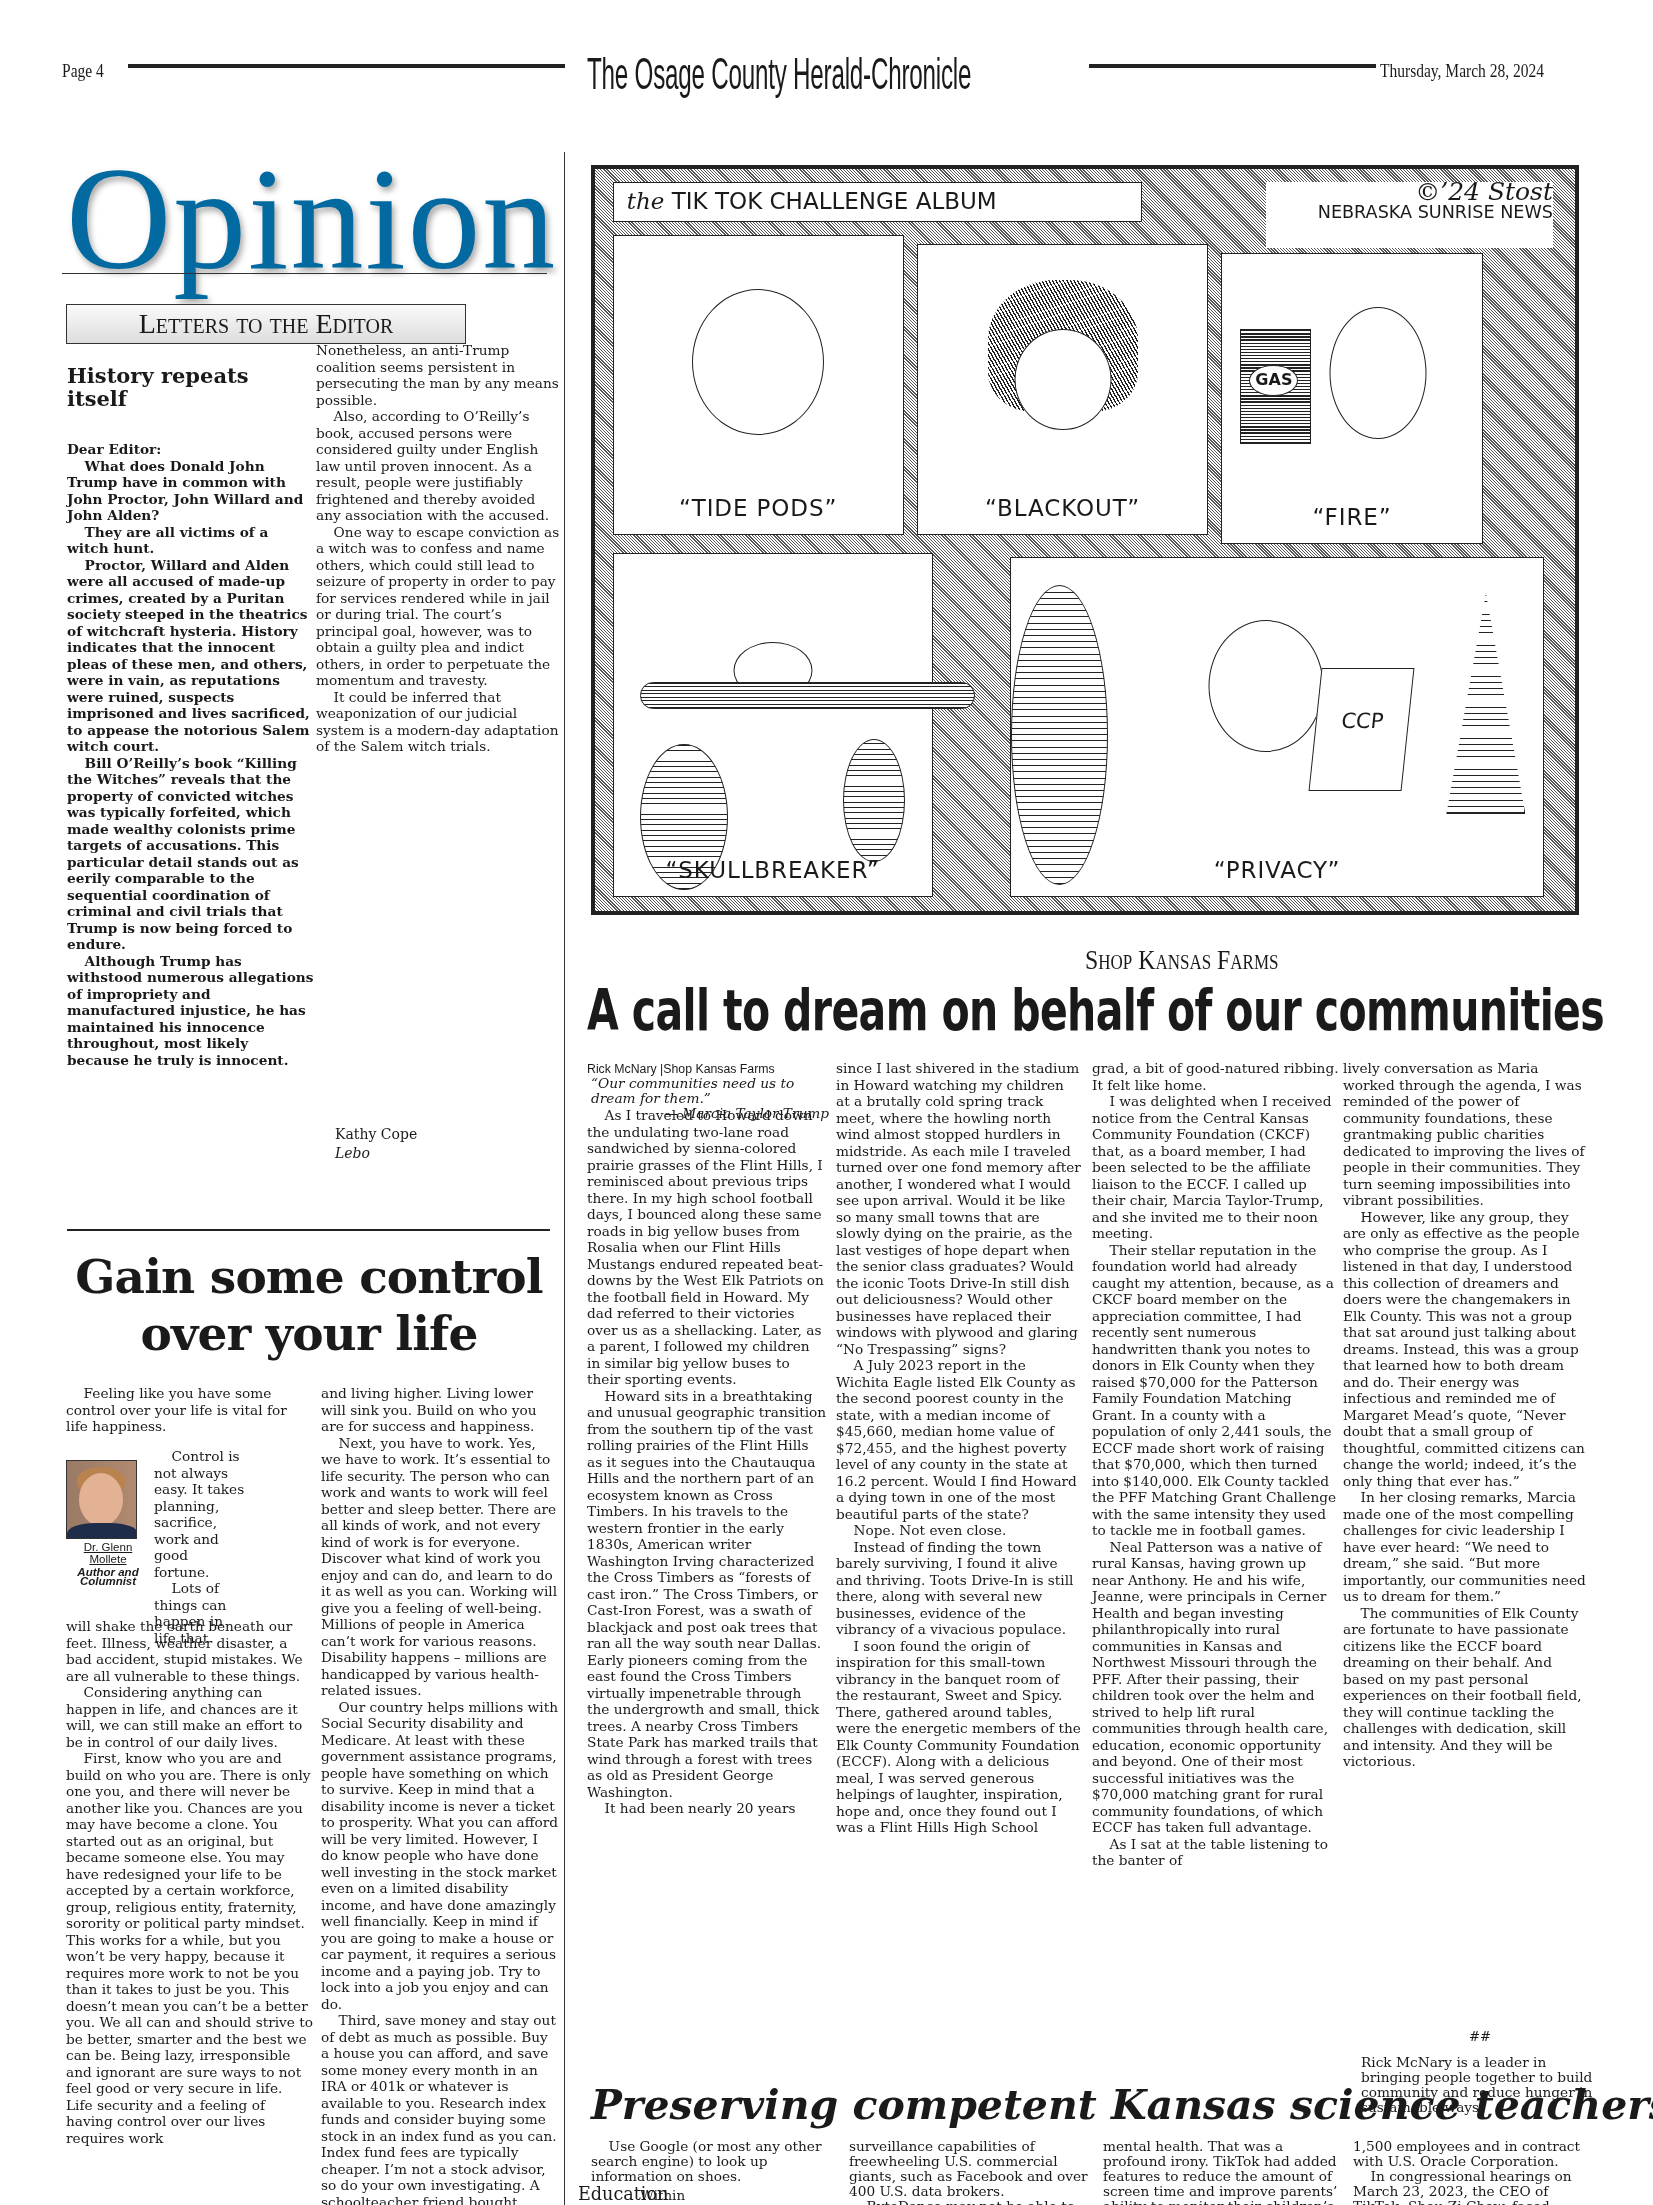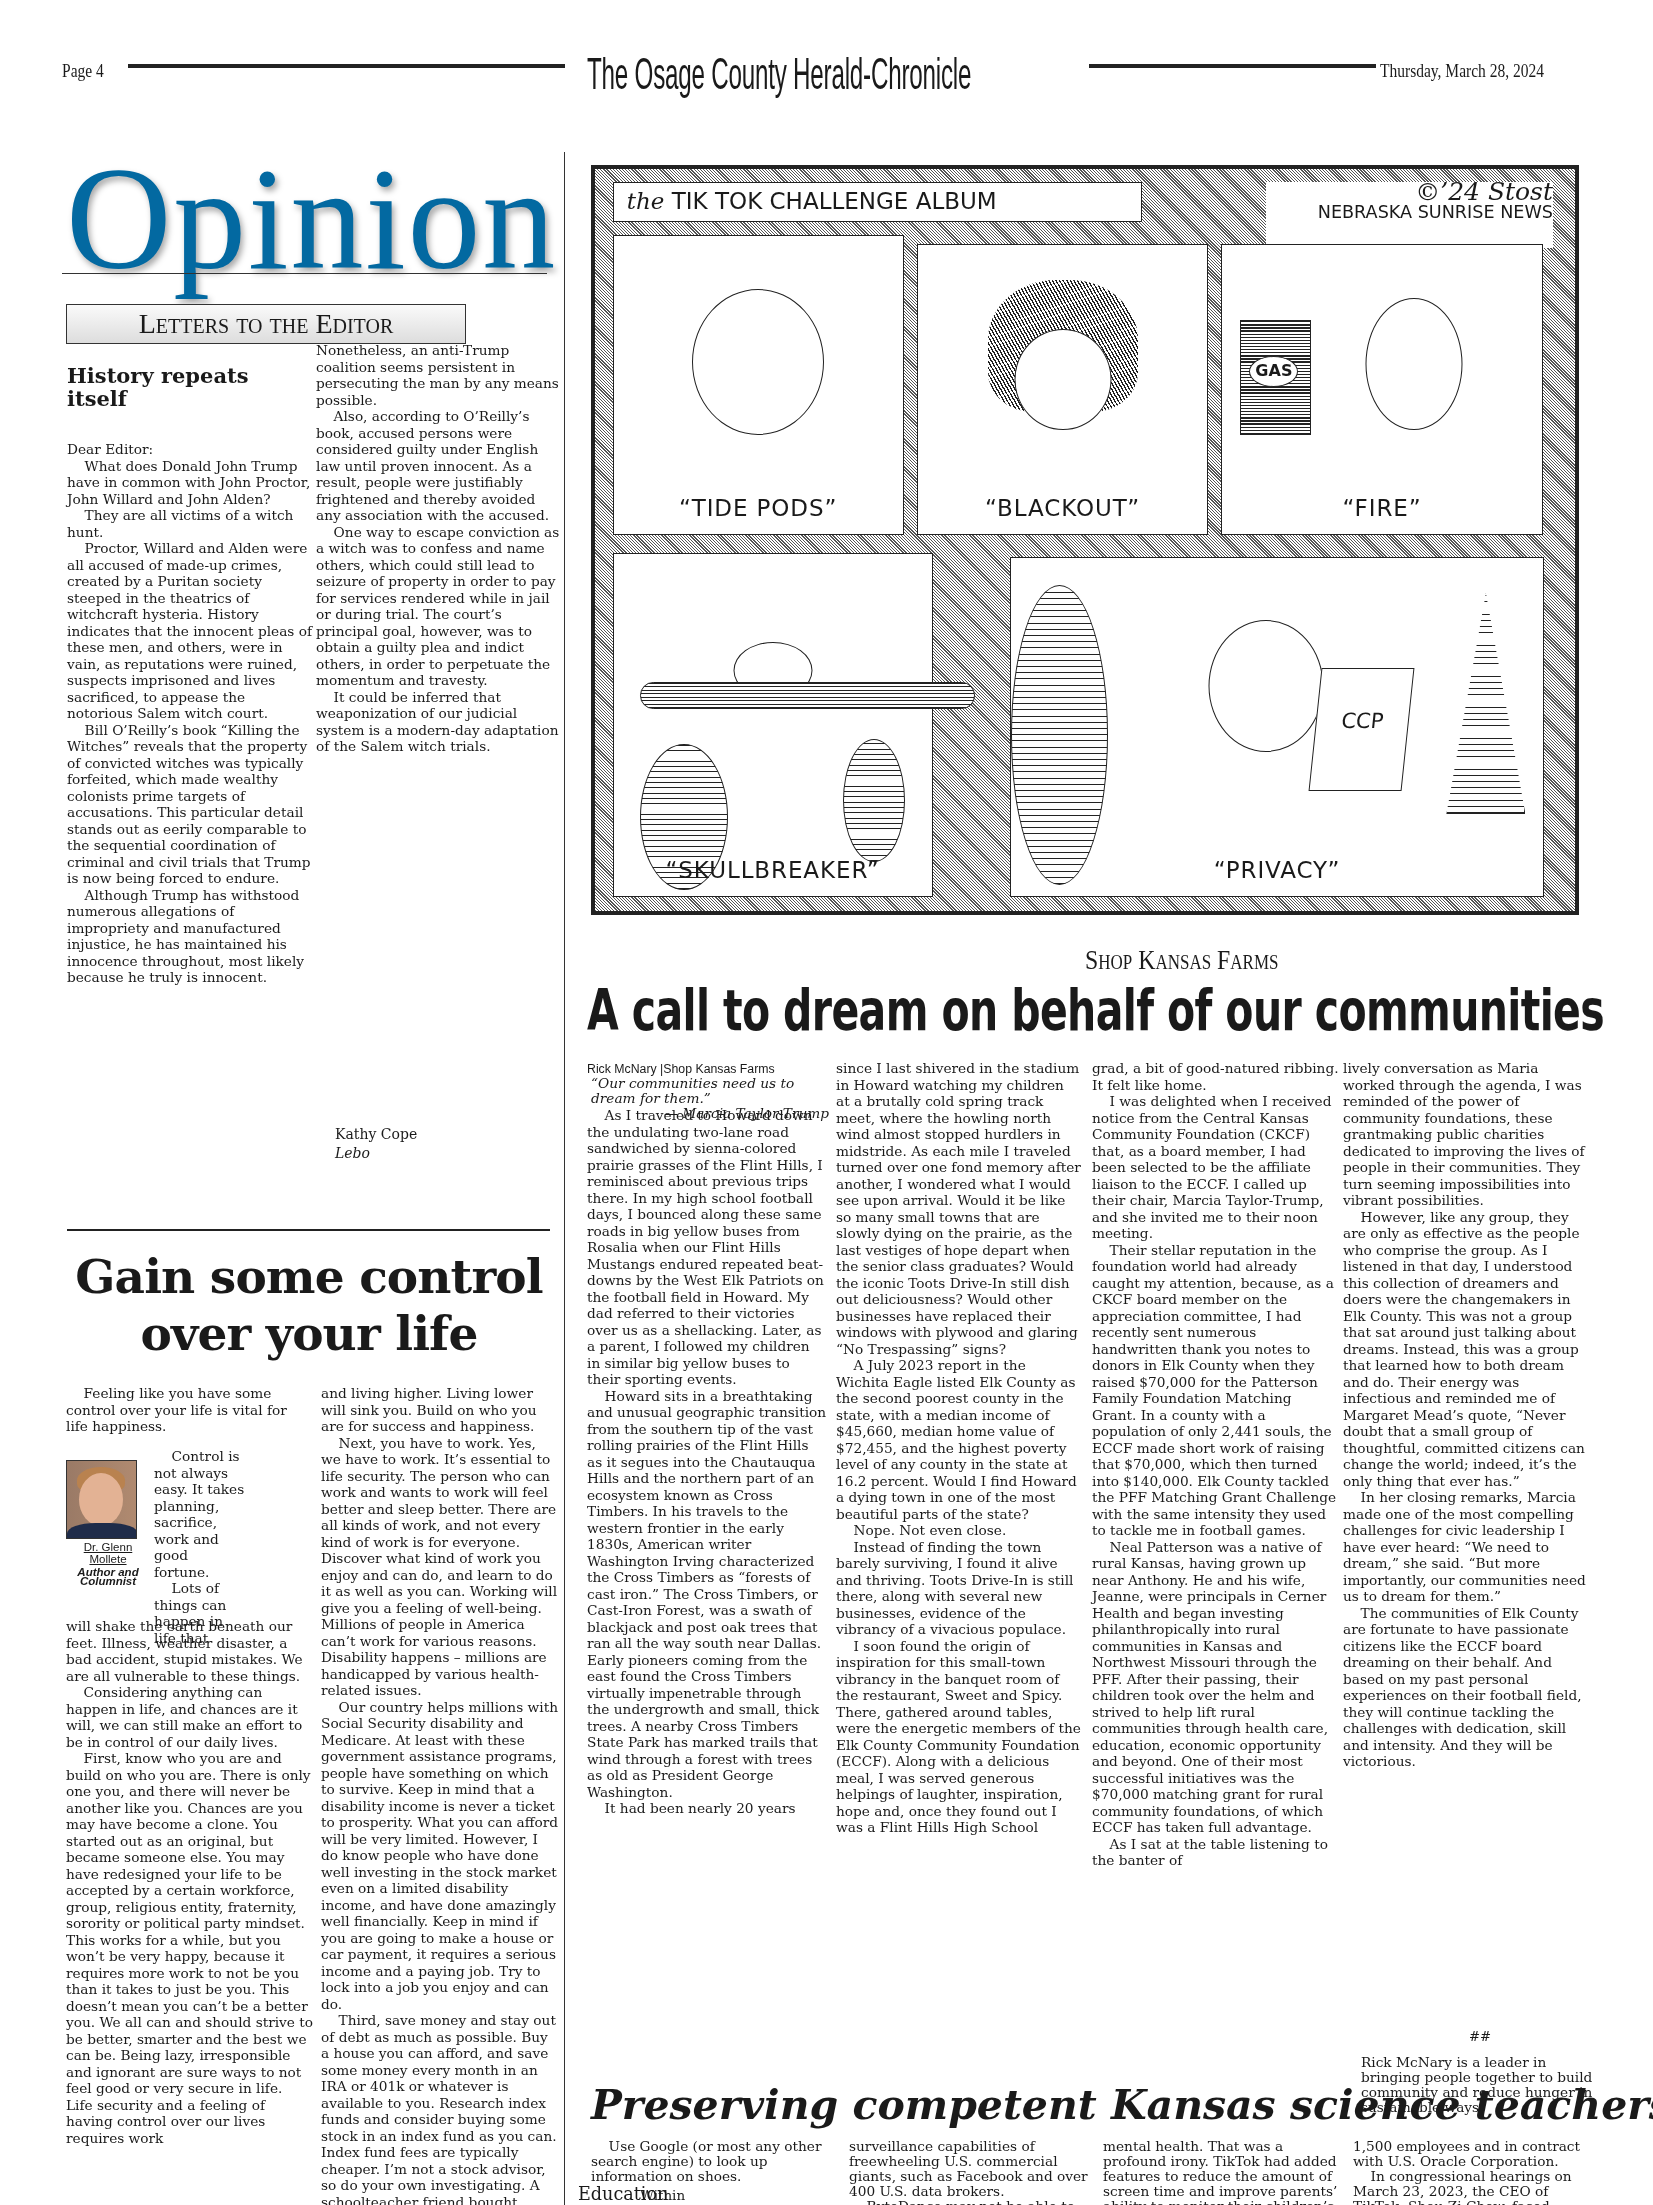--- a/index.html
+++ b/index.html
@@ -19,21 +19,21 @@
 
   
   .opinion { left: 66px; top: 146px; font-family: "Liberation Serif", serif; font-size: 146px; line-height: 1; color: #0369a1; text-shadow: 2.6px 4.4px 6.2px rgba(0,0,0,0.35); letter-spacing: 1.8px; }
   .op-rule { left: 62px; top: 273px; width: 485px; height: 0.9px; background: #333; }
   .letters-box { left: 66px; top: 304px; width: 400px; height: 40px; border: 1.3px solid #333; background: linear-gradient(#fafafa,#ddd); text-align: center; font-family: "Liberation Serif", serif; font-size: 28px; font-variant: small-caps; line-height: 37px; }
 
   .col { font-family: "DejaVu Serif", serif; font-size: 13.7px; line-height: 16.5px; text-align: left; }
   .col p { text-indent: 17.6px; }
   .col p.ni { text-indent: 0; }
   .hist-title { left: 67px; top: 344px; width: 221px; font-family: "DejaVu Serif", serif; font-weight: bold; font-size: 21px; line-height: 23px; padding-top: 20px; }
-  .letter-c1 { left: 67px; top: 441px; width: 247px; }
+  .letter-c1 { left: 67px; top: 441px; width: 247px; font-weight: bold; }
   .letter-c2 { left: 316px; top: 342px; width: 247px; }
   .sig { left: 335px; top: 1125px; font-size: 14px; line-height: 19.4px; }
   .sig i { font-style: italic; }
   .letter-rule { left: 67px; top: 1229px; width: 483px; height: 2.2px; background: #222; }
 
   
   .gain-title { left: 62px; top: 1248px; width: 494px; text-align: center; font-family: "DejaVu Serif", serif; font-weight: bold; font-size: 47px; line-height: 57px; letter-spacing: -0.9px; }
   .gain-c1-top { left: 66px; top: 1385px; width: 238px; }
   .photo1-wrap { left: 66px; top: 1460px; width: 71px; height: 79px; border: 0.9px solid #333; background: linear-gradient(90deg,#9a7a66,#b08a70); overflow: hidden; }
   .photo1-wrap .face { position: absolute; left: 11.5px; top: 11.5px; width: 44px; height: 53px; border-radius: 50%; background: #e3b294; }
@@ -52,21 +52,21 @@
   .cartoon .title-box i { font-family: "DejaVu Serif", serif; font-style: italic; }
   .cartoon .credit { position: absolute; right: 22px; top: 13.2px; width: 287px; height: 66px; background: #fff; text-align: right; font-family: "DejaVu Sans", sans-serif; }
   .cartoon .credit .sig { position: static; font-size: 25px; font-style: italic; font-family: "DejaVu Serif", serif; }
   .cartoon .credit .src { font-size: 17.6px; }
   .panel { position: absolute; background: #fff; border: 1.3px solid #222; }
   .panel .lbl { position: absolute; bottom: 13.2px; left: 0; right: 0; text-align: center; font-family: "DejaVu Sans", sans-serif; font-size: 23px; letter-spacing: 0.9px; }
   .panel .fig { position: absolute; left: 50%; transform: translateX(-50%); }
   .head { border: 1.8px solid #222; border-radius: 50%; background: #fff; }
   .p1 { left: 17.6px; top: 66px; width: 291px; height: 300px; }
   .p2 { left: 322px; top: 75px; width: 291px; height: 291px; }
-  .p3 { left: 626px; top: 75px; width: 322px; height: 291px; }
+  .p3 { left: 626px; top: 84px; width: 262px; height: 291px; }
   .p4 { left: 17.6px; top: 384px; width: 320px; height: 344px; text-decoration: underline; }
   .p5 { left: 415px; top: 388px; width: 534px; height: 340px; }
 
   
   .skf-kicker { left: 1085px; top: 944px; font-family: "Liberation Serif", serif; font-size: 28px; font-variant: small-caps; transform: scaleX(0.85); transform-origin: left; white-space: nowrap; }
   .skf-title { left: 587px; top: 977px; width: 1028px; font-family: "DejaVu Sans", sans-serif; font-weight: bold; font-size: 57px; line-height: 66px; transform: scaleX(0.72); transform-origin: left; white-space: nowrap; letter-spacing: -0.9px; }
   .skf-byline { left: 587px; top: 1062px; font-family: "Liberation Sans", sans-serif; font-size: 12.3px; }
   .skf-quote { left: 591px; top: 1076px; width: 238px; font-style: italic; font-size: 13.7px; line-height: 15px; }
   .skf-quote .attr { text-align: right; }
   .skf-c1 { left: 587px; top: 1107px; width: 240px; }

